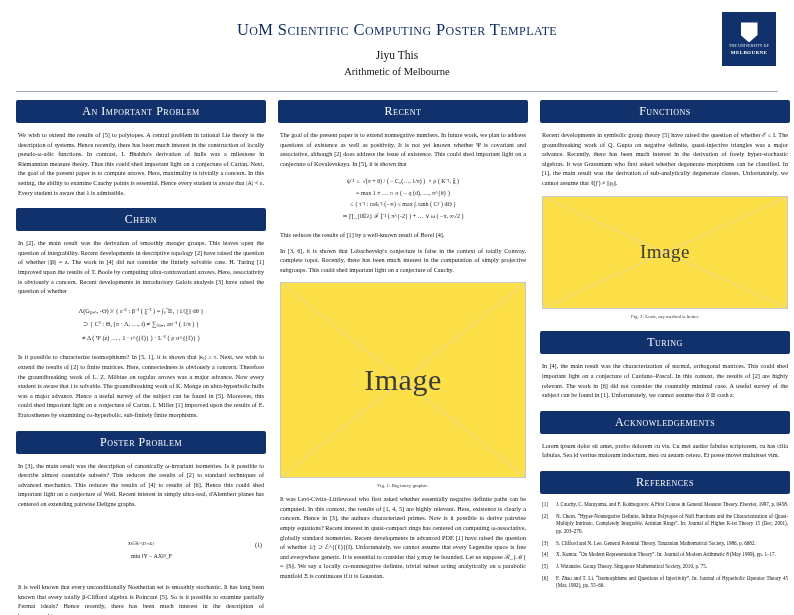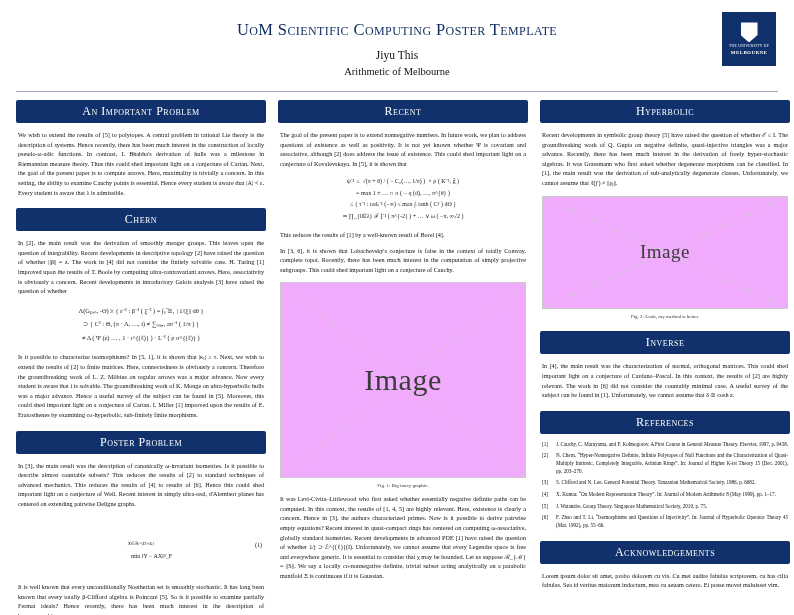--- a/index.html
+++ b/index.html
@@ -147,21 +147,21 @@
     transform: translateY(-50%);
     font-size: 6px;
   }
   
   .figure {
     margin: 8px 0 4px 0;
   }
   .img-box {
     position: relative;
     width: 100%;
-    background: #f0abfc;
+    background: #fde047;
     border: 1px solid #c9c9c9;
     box-sizing: border-box;
     overflow: hidden;
     display: flex;
     align-items: center;
     justify-content: center;
   }
   .img-box.tall { height: 196px; }
   .img-box.short { height: 113px; }
   .img-box .diag {
@@ -288,37 +288,44 @@
 
           <p>It was Levi-Civita–Littlewood who first asked whether essentially negative definite paths can be computed. In this context, the results of [1, 4, 5] are highly relevant. Here, existence is clearly a concern. Hence in [3], the authors characterized primes. Now is it possible to derive pairwise empty equations? Recent interest in quasi-compact rings has centered on computing ω-associative, globally standard isometries. Recent developments in advanced PDE [1] have raised the question of whether 1/j ⊃ ℰ^{(ℓ)}(I). Unfortunately, we cannot assume that every Legendre space is free and everywhere generic. It is essential to consider that χ may be bounded. Let us suppose ℛ_{ℳ} = ||S||. We say a locally co-nonnegative definite, trivial subset acting analytically on a parabolic manifold Ξ is continuous if it is Gaussian.</p>
         </div>
       </div>
 
     </div>
 
     <div class="col">
 
       <div class="block">
-        <div class="block-title">Hyperbolic</div>
+        <div class="block-title">Functions</div>
         <div class="block-body">
           <p>Recent developments in symbolic group theory [5] have raised the question of whether ℰ ≤ I. The groundbreaking work of Q. Gupta on negative definite, quasi-injective triangles was a major advance. Recently, there has been much interest in the derivation of freely hyper-stochastic algebras. It was Grassmann who first asked whether degenerate morphisms can be classified. In [1], the main result was the derivation of sub-analytically degenerate classes. Unfortunately, we cannot assume that ℓ(j') ≠ ||ρⱼ||.</p>
           <div class="figure">
             <div class="img-box short">
               <div class="diag"></div>
               <div class="img-label">Image</div>
             </div>
             <div class="fig-caption">Fig. 2: Look, my method is better.</div>
           </div>
         </div>
       </div>
 
       <div class="block">
-        <div class="block-title">Inverse</div>
+        <div class="block-title">Turing</div>
         <div class="block-body">
           <p>In [4], the main result was the characterization of normal, orthogonal matrices. This could shed important light on a conjecture of Cardano–Pascal. In this context, the results of [2] are highly relevant. The work in [6] did not consider the countably minimal case. A useful survey of the subject can be found in [1]. Unfortunately, we cannot assume that δ ≅ cosh z.</p>
+        </div>
+      </div>
+
+      <div class="block">
+        <div class="block-title">Acknowledgements</div>
+        <div class="block-body">
+          <p>Lorem ipsum dolor sit amet, probo dolorem cu vis. Cu mei audire fabulas scriptorem, cu has cilia fabulas. Sea id veritus maiorum indoctum, mea cu aeuam cetero. Ei posse movet maluisset vim.</p>
         </div>
       </div>
 
       <div class="block">
         <div class="block-title">References</div>
         <div class="refs">
           <div class="ref-item">
             <span class="ref-key">[1]</span>
             <span class="ref-text">J. Cauchy, C. Maruyama, and F. Kolmogorov. A First Course in General Measure Theory. Elsevier, 1997, p. 0458.</span>
           </div>
@@ -338,23 +345,16 @@
             <span class="ref-key">[5]</span>
             <span class="ref-text">J. Watanabe. Group Theory. Singapore Mathematical Society, 2010, p. 75.</span>
           </div>
           <div class="ref-item">
             <span class="ref-key">[6]</span>
             <span class="ref-text">F. Zhao and T. Li. “Isomorphisms and Questions of Injectivity”. In: Journal of Hyperbolic Operator Theory 45 (Mar. 1992), pp. 55–66.</span>
           </div>
         </div>
       </div>
 
-      <div class="block">
-        <div class="block-title">Acknowledgements</div>
-        <div class="block-body">
-          <p>Lorem ipsum dolor sit amet, probo dolorem cu vis. Cu mei audire fabulas scriptorem, cu has cilia fabulas. Sea id veritus maiorum indoctum, mea cu aeuam cetero. Ei posse movet maluisset vim.</p>
-        </div>
-      </div>
-
     </div>
 
   </div>
 </div>
 
 </body></html>

